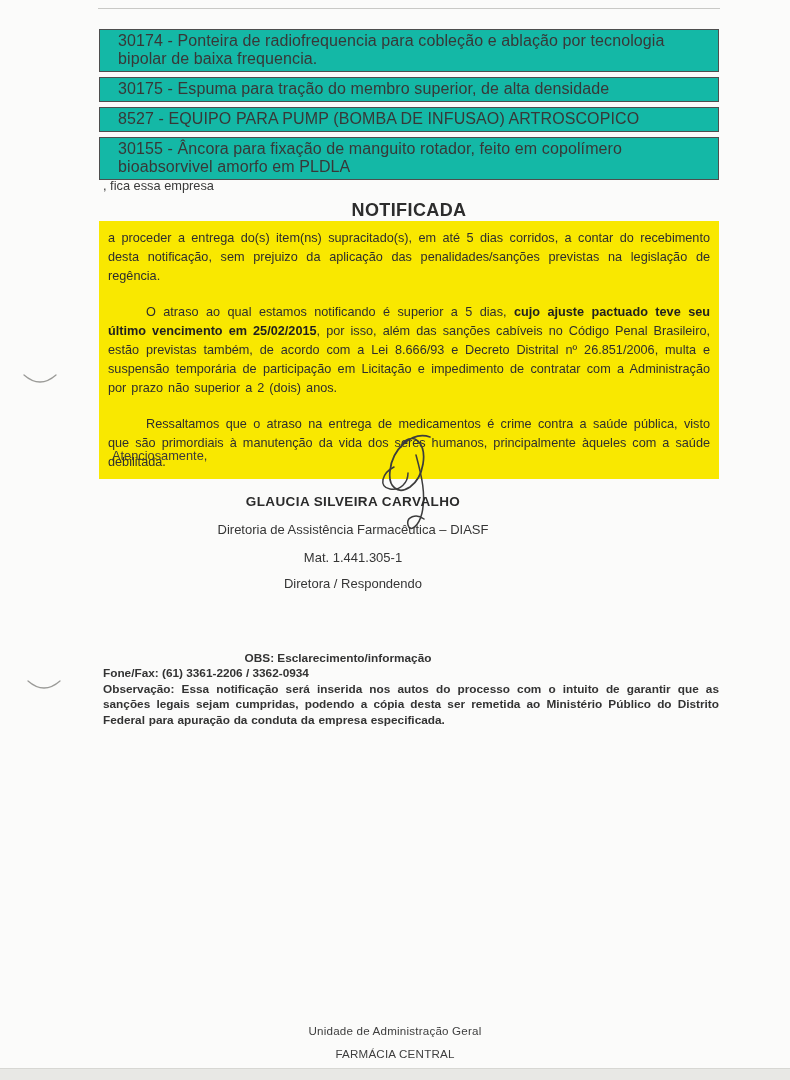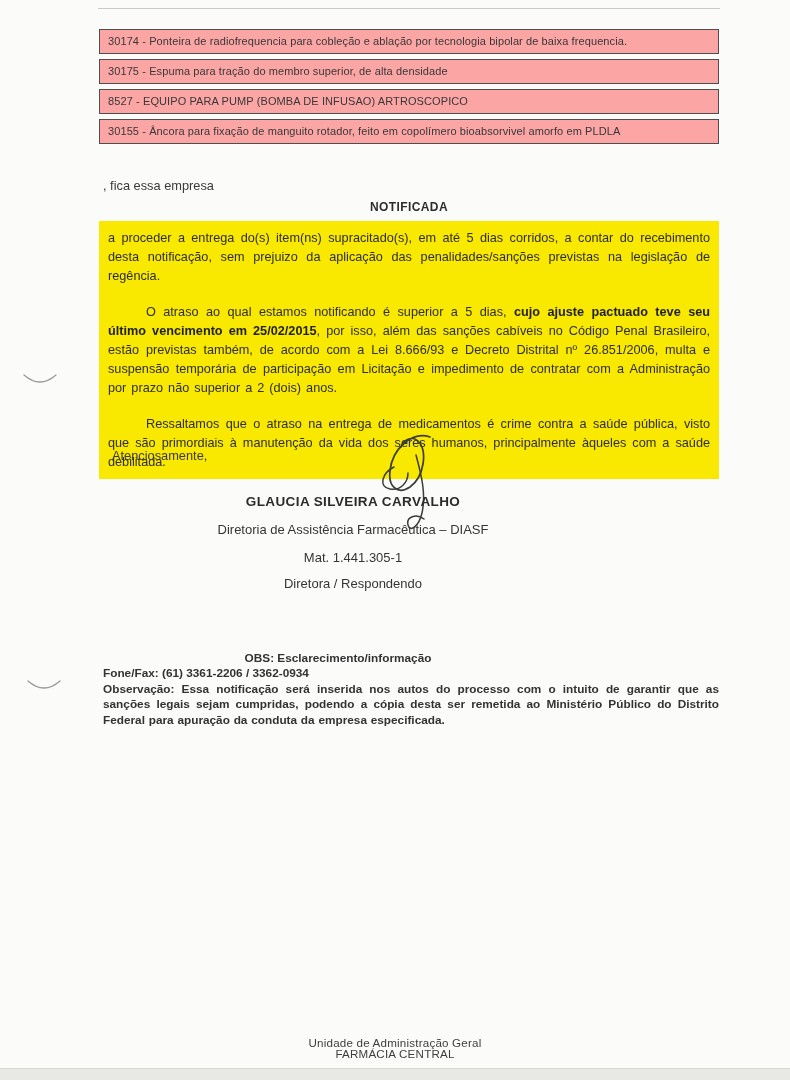--- a/index.html
+++ b/index.html
@@ -14,32 +14,32 @@
     overflow:hidden;
   }
 
   
   .top-remnant { position:absolute; left:98px; top:8px; width:622px; height:1px; background:#c9c9c6; }
 
   
   .items-table { position:absolute; left:99px; top:29px; width:620px; }
   .item-row {
     border:1px solid #4e4e4e;
-    background:#fca5a5;
+    background:#14b8a6;
     margin-bottom:5px;
-    padding:2px 8px 3px 8px;
-    font-size:11px; line-height:18px;
+    padding:2px 8px 3px 18px;
+    font-size:16px; line-height:18px;
     letter-spacing:0.1px;
     color:#383838;
   }
 
   .fica-line { position:absolute; left:103px; top:178px; font-size:12.8px; color:#3a3a3a; }
 
   .notificada { position:absolute; left:99px; top:200px; width:620px; text-align:center;
-    font-weight:bold; font-size:12px; letter-spacing:0.4px; color:#2d2d2d; }
+    font-weight:bold; font-size:18px; letter-spacing:0.4px; color:#2d2d2d; }
 
   
   .highlight-block {
     position:absolute; left:99px; top:221px; width:620px;
     background:var(--hl, #f9e800);
     padding:8px 9px 7px 9px;
     font-size:12.7px; line-height:19px;
     text-align:justify; word-spacing:1.5px;
     color:#2e2e2e;
   }
@@ -64,21 +64,21 @@
   .obs-note { text-align:justify; word-spacing:0.5px; }
 
   
   .curl { position:absolute; width:36px; height:20px; }
   .curl-1 { left:22px; top:370px; }
   .curl-2 { left:26px; top:676px; }
 
   
   .footer-line { position:absolute; left:0; width:790px; text-align:center;
     font-size:11.6px; letter-spacing:0.2px; color:#3e3e3e; }
-  .footer-1 { top:1024px;margin-top:12px; }
+  .footer-1 { top:1024px; }
   .footer-2 { top:1047px; }
 
   .scan-edge { position:absolute; left:0; top:1068px; width:790px; height:12px;
     background:#e8e8e5; border-top:1px solid #d7d7d3; }
 </style>
 </head>
 <body>
 
 <div class="page">
 

